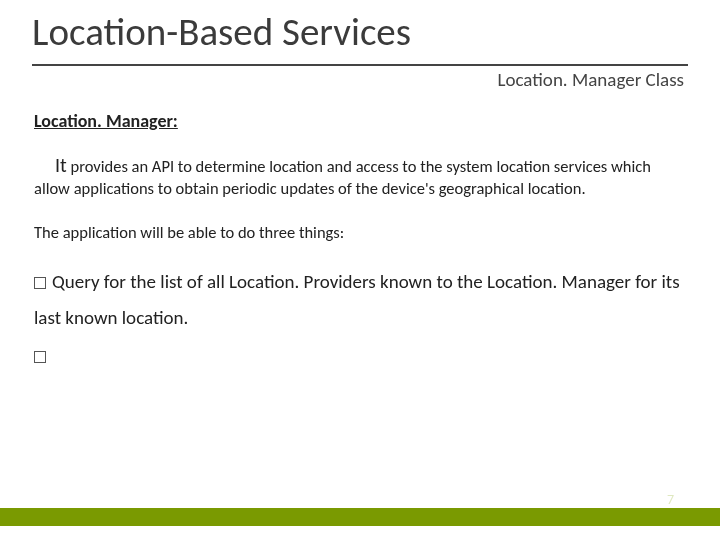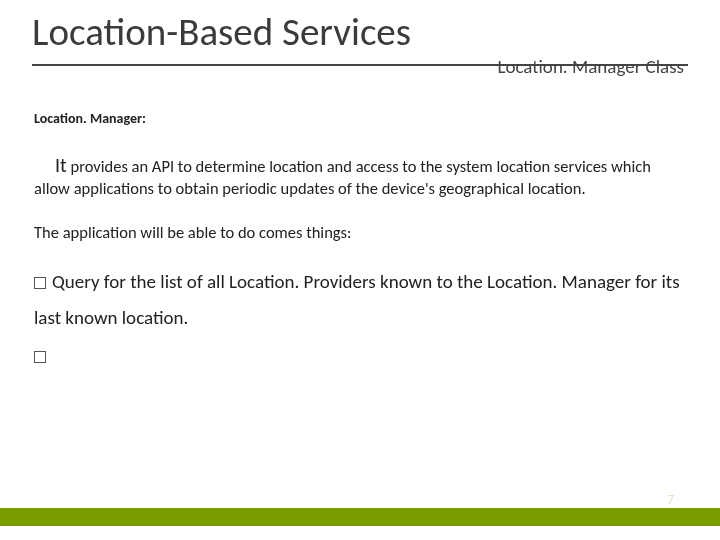--- a/index.html
+++ b/index.html
@@ -1,21 +1,21 @@
 <!DOCTYPE html>
 <html><head>
 <meta charset="utf-8">
 <style>
   * { margin: 0; padding: 0; box-sizing: border-box; }
   html, body { width: 720px; height: 540px; font-family: Calibri, "Segoe UI", Arial, sans-serif; background: #fff; color: #222; overflow: hidden; }
   .slide { position: relative; width: 720px; height: 540px; }
   .title { position: absolute; left: 32px; top: 8px; font-size: 39px; font-weight: 400; color: #3b3b3b; letter-spacing: 0px; text-align: right; }
   .title-underline { position: absolute; left: 32px; top: 64px; width: 656px; height: 0; border-top: 2px solid #444; }
-  .subtitle-right { position: absolute; right: 36px; top: 55px; font-size: 19px; color: #444; }
-  .section-label { position: absolute; left: 34px; top: 110px; font-size: 14px; font-weight: 700; }
+  .subtitle-right { position: absolute; right: 36px; top: 68px; font-size: 19px; color: #444; }
+  .section-label { position: absolute; left: 34px; top: 110px; font-size: 18px; font-weight: 700; text-decoration: underline; }
   .body { position: absolute; left: 34px; top: 152px; width: 652px; }
   .p1 { font-size: 16.5px; line-height: 1.32; margin-bottom: 22px; }
   .p1 .lead { font-size: 20px; font-weight: 400; margin-left: 21px; }
   .p2 { font-size: 16.5px; margin-bottom: 22px; }
   .bullets { font-size: 19px; line-height: 1.9; }
   .bullets .item { margin-bottom: 2px; }
   .sq { display: inline-block; width: 12px; height: 12px; border: 1.6px solid #555; margin-right: 6px; vertical-align: -1px; }
   .footer-bar { position: absolute; left: 0; bottom: 14px; width: 720px; height: 18px; background: #7a9a01; }
   .page-num { position: absolute; right: 46px; bottom: 32px; font-size: 14px; color: #dfe8c0; }
 </style>
@@ -25,21 +25,21 @@
 
   <div class="title">Location-Based Services</div>
   <div class="title-underline"></div>
   <div class="subtitle-right">Location. Manager Class</div>
   <div class="section-label">Location. Manager:</div>
 
   <div class="body">
     <p class="p1">
       <span class="lead">It</span><span> provides an API to determine location and access to the system location services which allow applications to obtain periodic updates of the device's geographical location.</span>
     </p>
-    <p class="p2">The application will be able to do comes things:</p>
+    <p class="p2">The application will be able to do three things:</p>
     <div class="bullets">
       <div class="item"><span class="sq"></span><span>Query for the list of all Location. Providers known to the Location. Manager for its last known location.</span></div>
       <div class="item"><span class="sq"></span></div>
     </div>
   </div>
 
   <div class="page-num">7</div>
   <div class="footer-bar"></div>
 </div>
 

